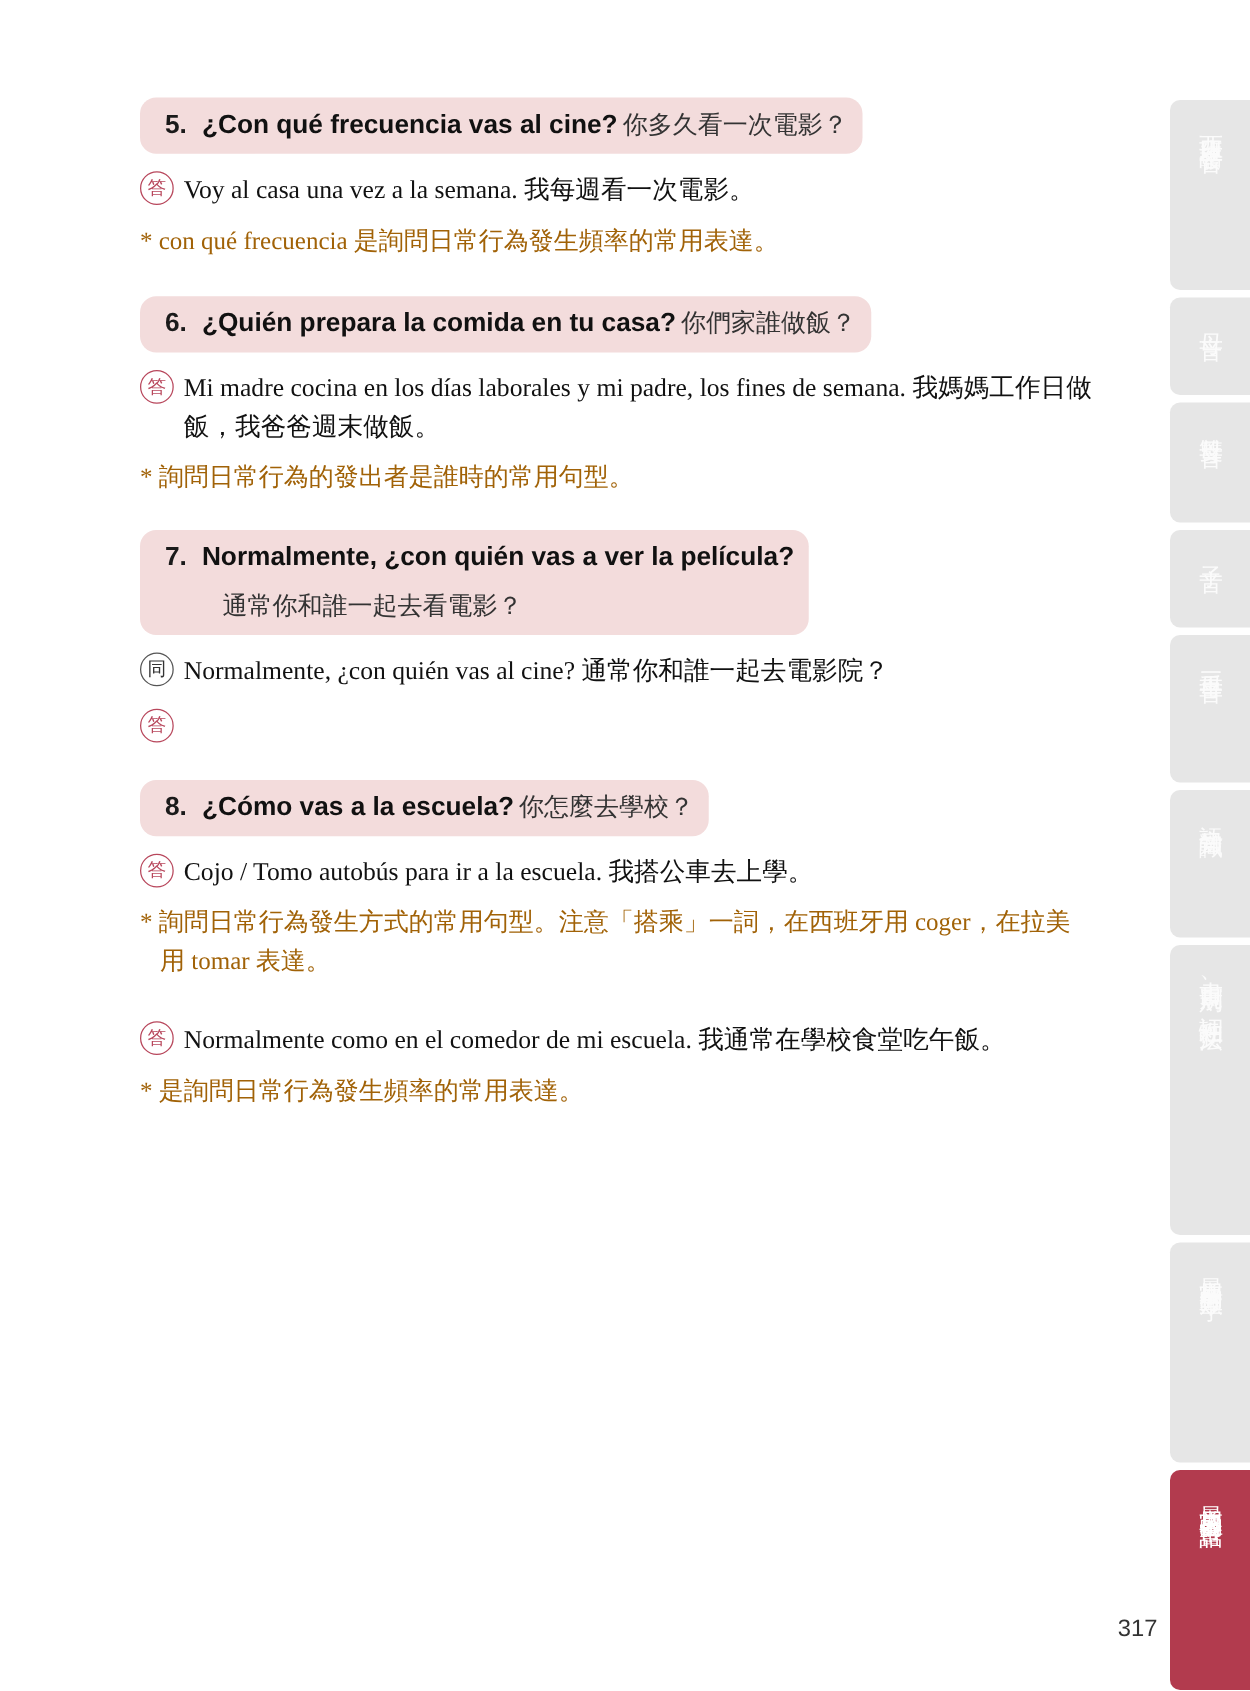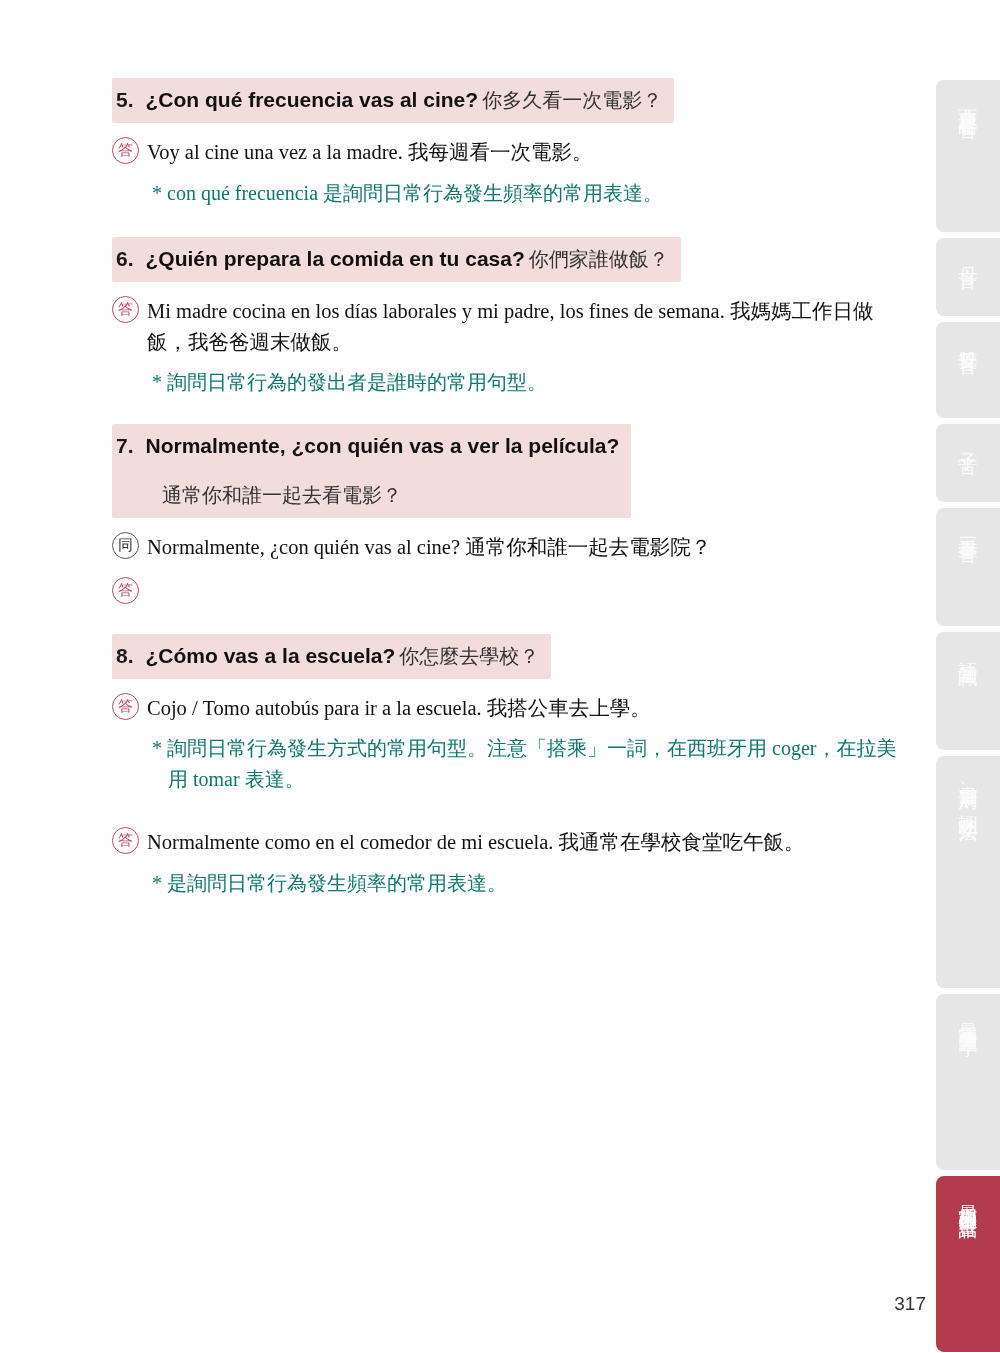--- a/index.html
+++ b/index.html
@@ -32,22 +32,22 @@
   }
 
   
   .qblock {
     margin-bottom: 20px;
   }
 
   .qhead {
     display: inline-block;
     background: #f3dcdc;
-    padding: 7px 12px 8px 4px;
-    border-radius: 2px;
+    padding: 7px 12px 8px 20px;
+    border-radius: 13px;
     line-height: 1.45;
     max-width: 640px;
   }
   .qhead .qnum {
     font-family: "Liberation Sans", sans-serif;
     font-weight: bold;
     font-size: 21px;
     color: #1a1a1a;
     margin-right: 12px;
   }
@@ -59,21 +59,21 @@
   }
   .qhead .qzh {
     font-family: "Liberation Sans", sans-serif;
     font-size: 20px;
     color: #333;
     font-weight: normal;
   }
   .qhead .qzh-line2 {
     display: block;
     margin-left: 46px;
-    margin-top: 20px;
+    margin-top: 10px;
   }
 
   
   .row {
     display: flex;
     align-items: flex-start;
     margin-top: 12px;
   }
   .badge {
     flex: 0 0 auto;
@@ -98,25 +98,24 @@
     font-family: "Liberation Serif", serif;
     font-size: 20.5px;
     line-height: 1.48;
     color: #111;
     padding-top: 2px;
   }
 
   
   .note {
     margin-top: 10px;
-    margin-left: 40px;
     font-family: "Liberation Serif", serif;
     font-size: 20px;
     line-height: 1.55;
-    color: #0f766e;
+    color: #a16207;
     text-indent: -16px;
     padding-left: 16px;
     max-width: 720px;
   }
 
   
   #tabs {
     position: absolute;
     right: 0;
     top: 80px;
@@ -165,21 +164,21 @@
 <div id="page">
 
   <div class="content">
 
     <div class="qblock">
       <div class="qhead">
         <span class="qnum">5.</span><span class="qes">¿Con qué frecuencia vas al cine?</span> <span class="qzh">你多久看一次電影？</span>
       </div>
       <div class="row">
         <div class="badge">答</div>
-        <div class="rowtext">Voy al cine una vez a la madre. 我每週看一次電影。</div>
+        <div class="rowtext">Voy al casa una vez a la semana. 我每週看一次電影。</div>
       </div>
       <div class="note">* con qué frecuencia 是詢問日常行為發生頻率的常用表達。</div>
     </div>
 
     <div class="qblock" style="margin-top:28px;">
       <div class="qhead">
         <span class="qnum">6.</span><span class="qes">¿Quién prepara la comida en tu casa?</span> <span class="qzh">你們家誰做飯？</span>
       </div>
       <div class="row">
         <div class="badge">答</div>

